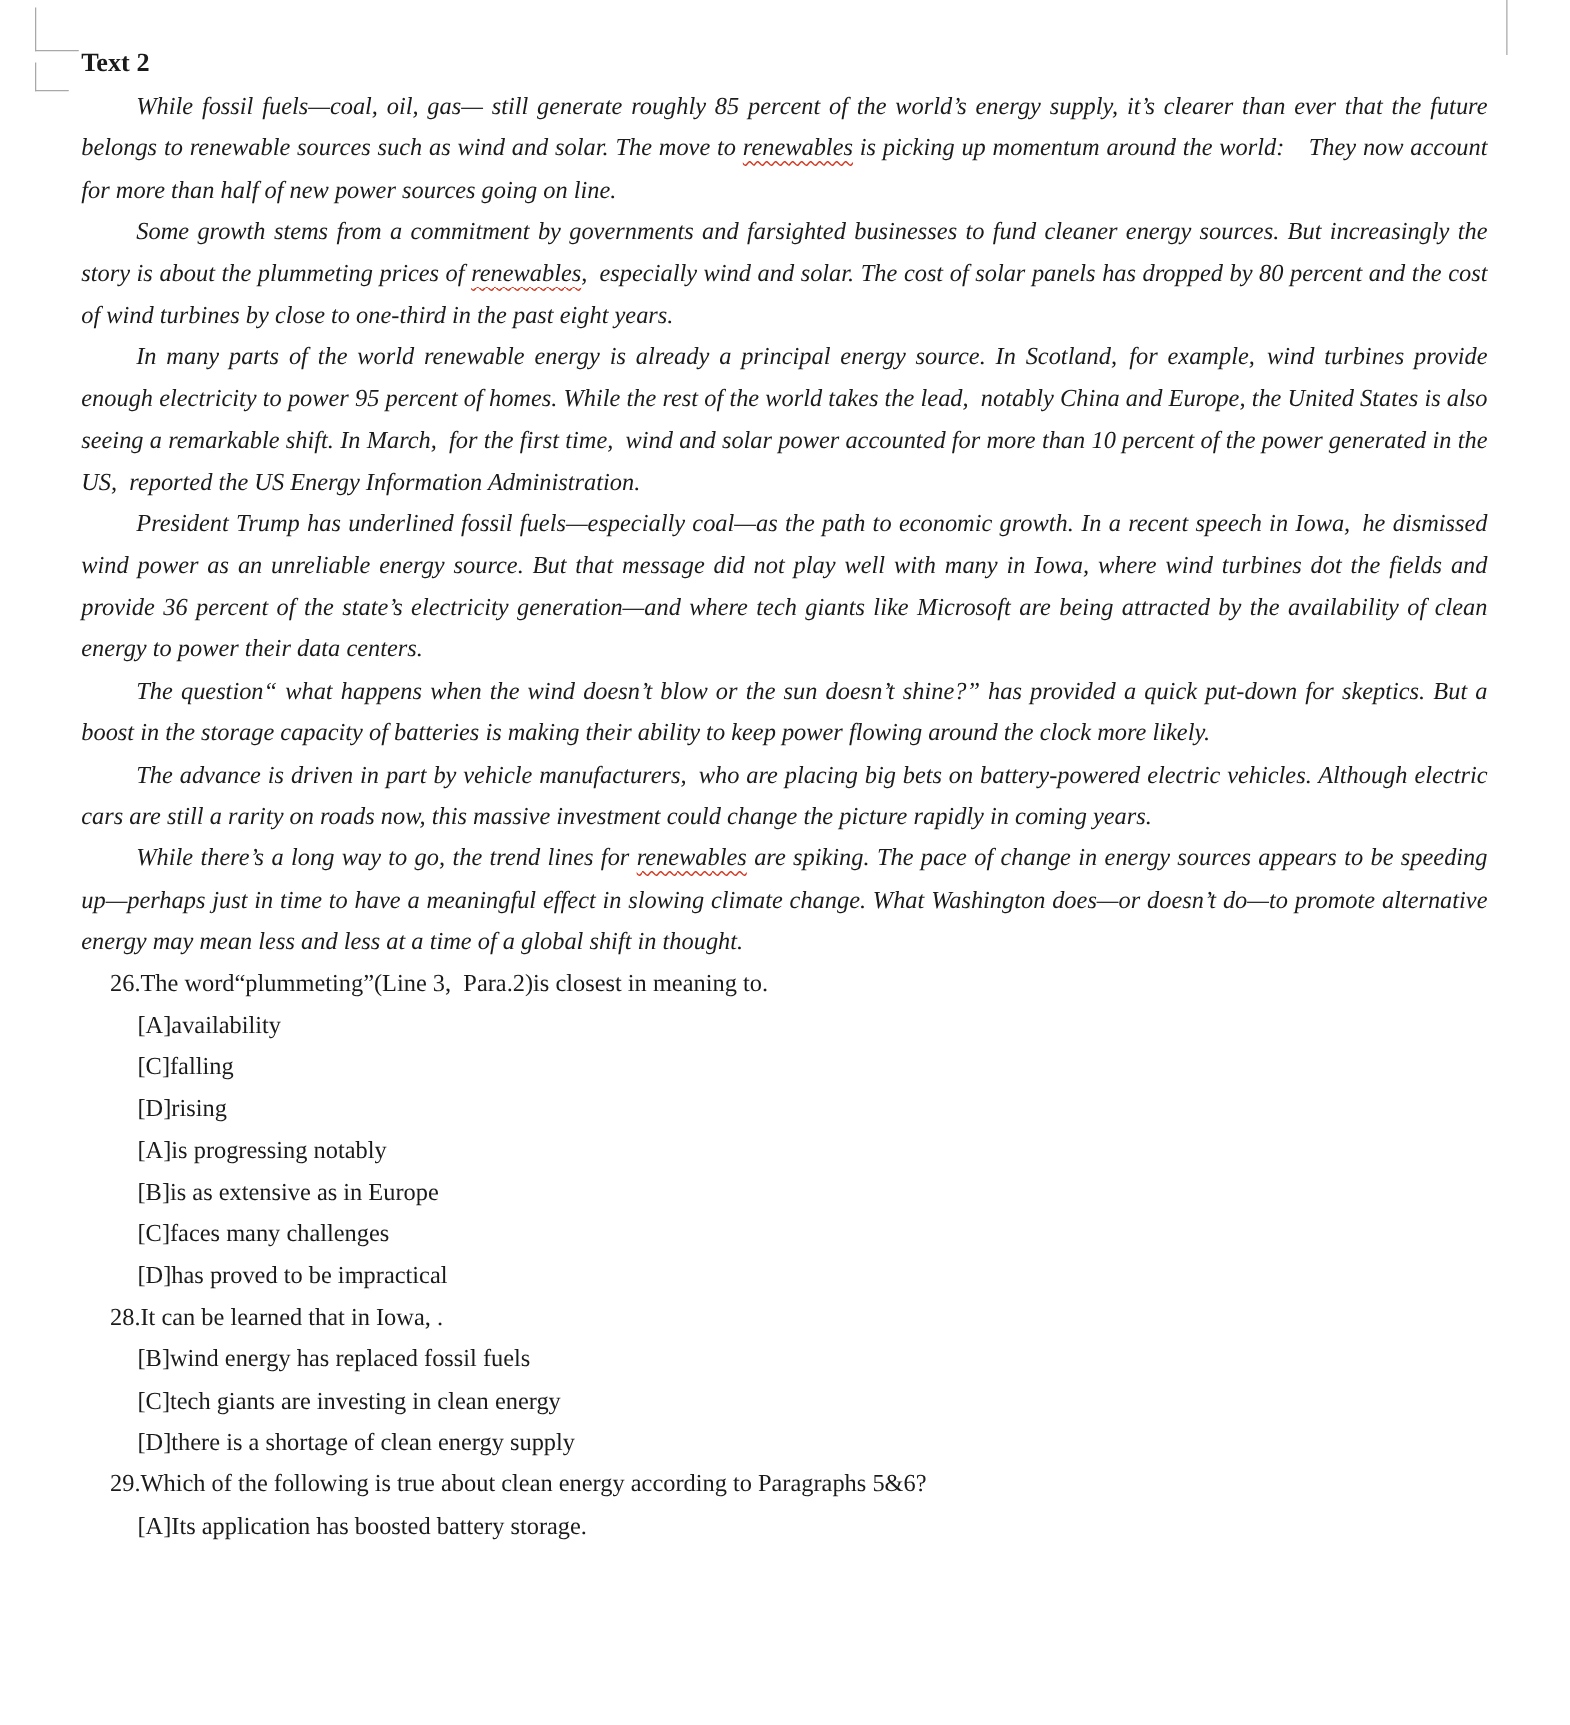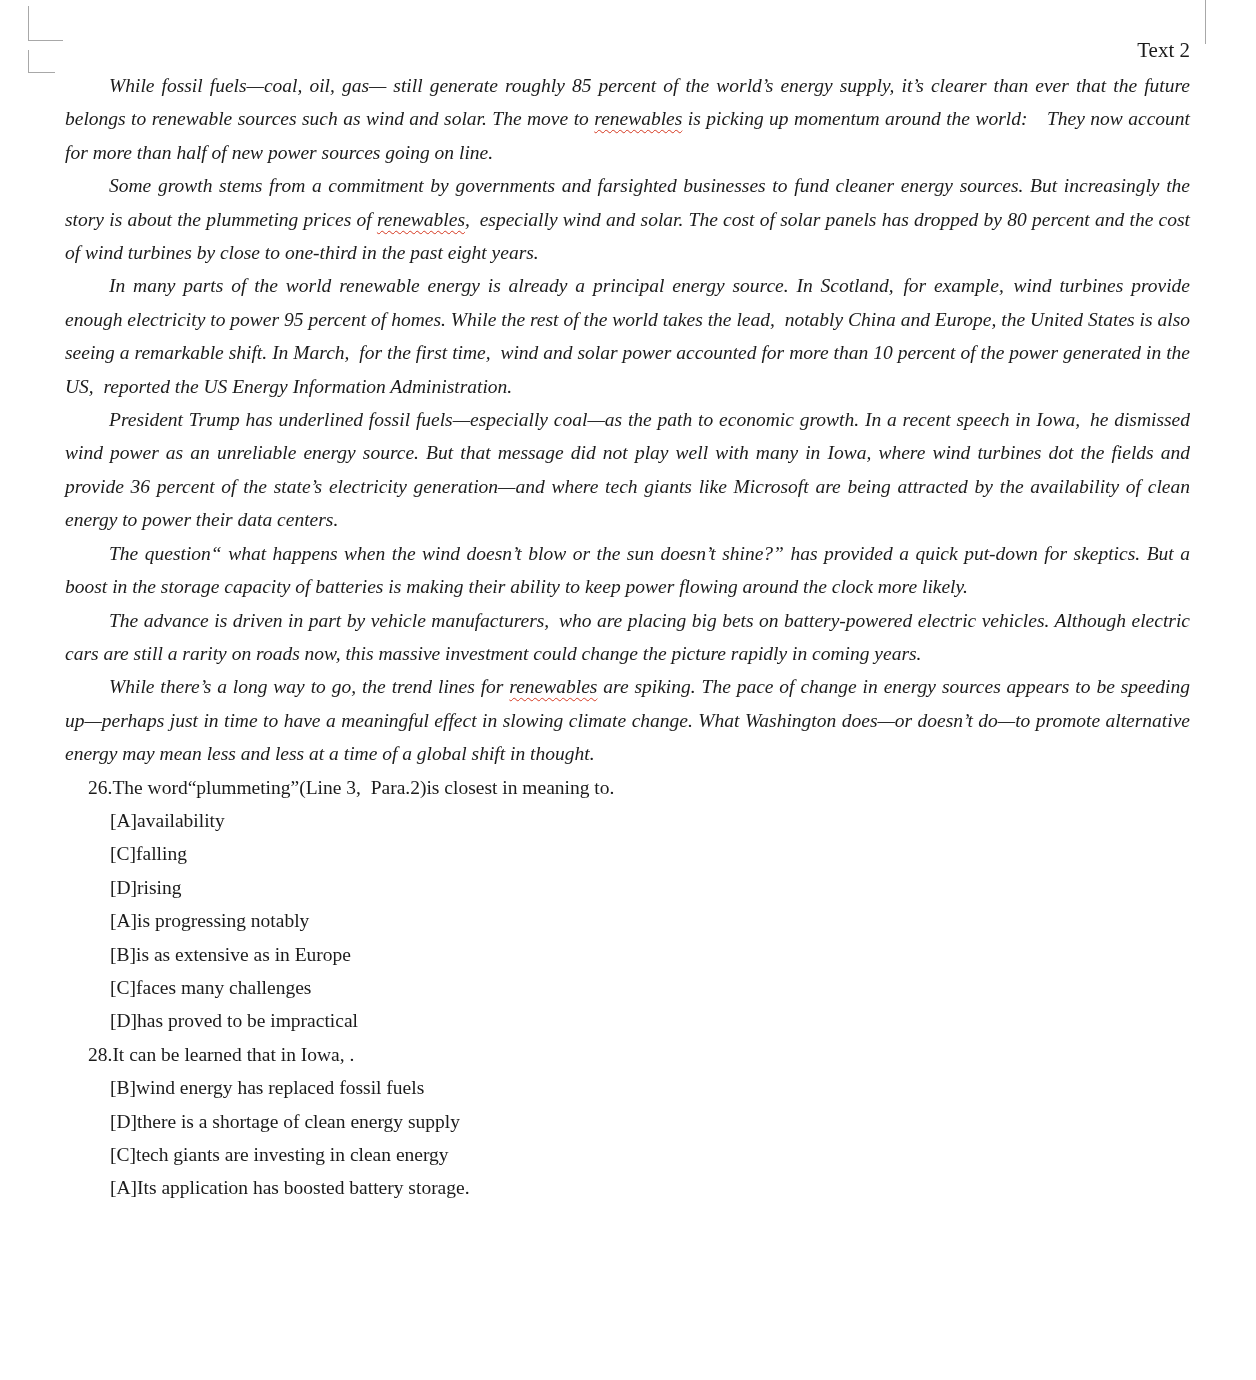--- a/index.html
+++ b/index.html
@@ -18,22 +18,22 @@
     color: #1b1b1b;
   }
   .doc {
     position: absolute;
     left: 65px;
     right: 66px;
     top: 34px;
   }
   .page-title {
     font-size: 21px;
-    font-weight: normal;
-    text-align: right;
+    font-weight: bold;
+    text-align: left;
     margin: 0 0 2px 0;
     line-height: 33px;
   }
   .para {
     margin: 0;
     text-align: justify;
     text-indent: 44px;
     font-style: italic;
   }
   .q-stem {
@@ -95,20 +95,21 @@
       </div>
       <div>
         <div class="q-option">[A]is progressing notably</div>
         <div class="q-option">[B]is as extensive as in Europe</div>
         <div class="q-option">[C]faces many challenges</div>
         <div class="q-option">[D]has proved to be impractical</div>
       </div>
       <div>
         <div class="q-stem">28.It can be learned that in Iowa, .</div>
         <div class="q-option">[B]wind energy has replaced fossil fuels</div>
+        <div class="q-option">[C]tech giants are investing in clean energy</div>
         <div class="q-option">[D]there is a shortage of clean energy supply</div>
-        <div class="q-option">[C]tech giants are investing in clean energy</div>
       </div>
       <div>
+        <div class="q-stem">29.Which of the following is true about clean energy according to Paragraphs 5&amp;6?</div>
         <div class="q-option">[A]Its application has boosted battery storage.</div>
       </div>
     </div>
 </div>
 
 </body></html>

